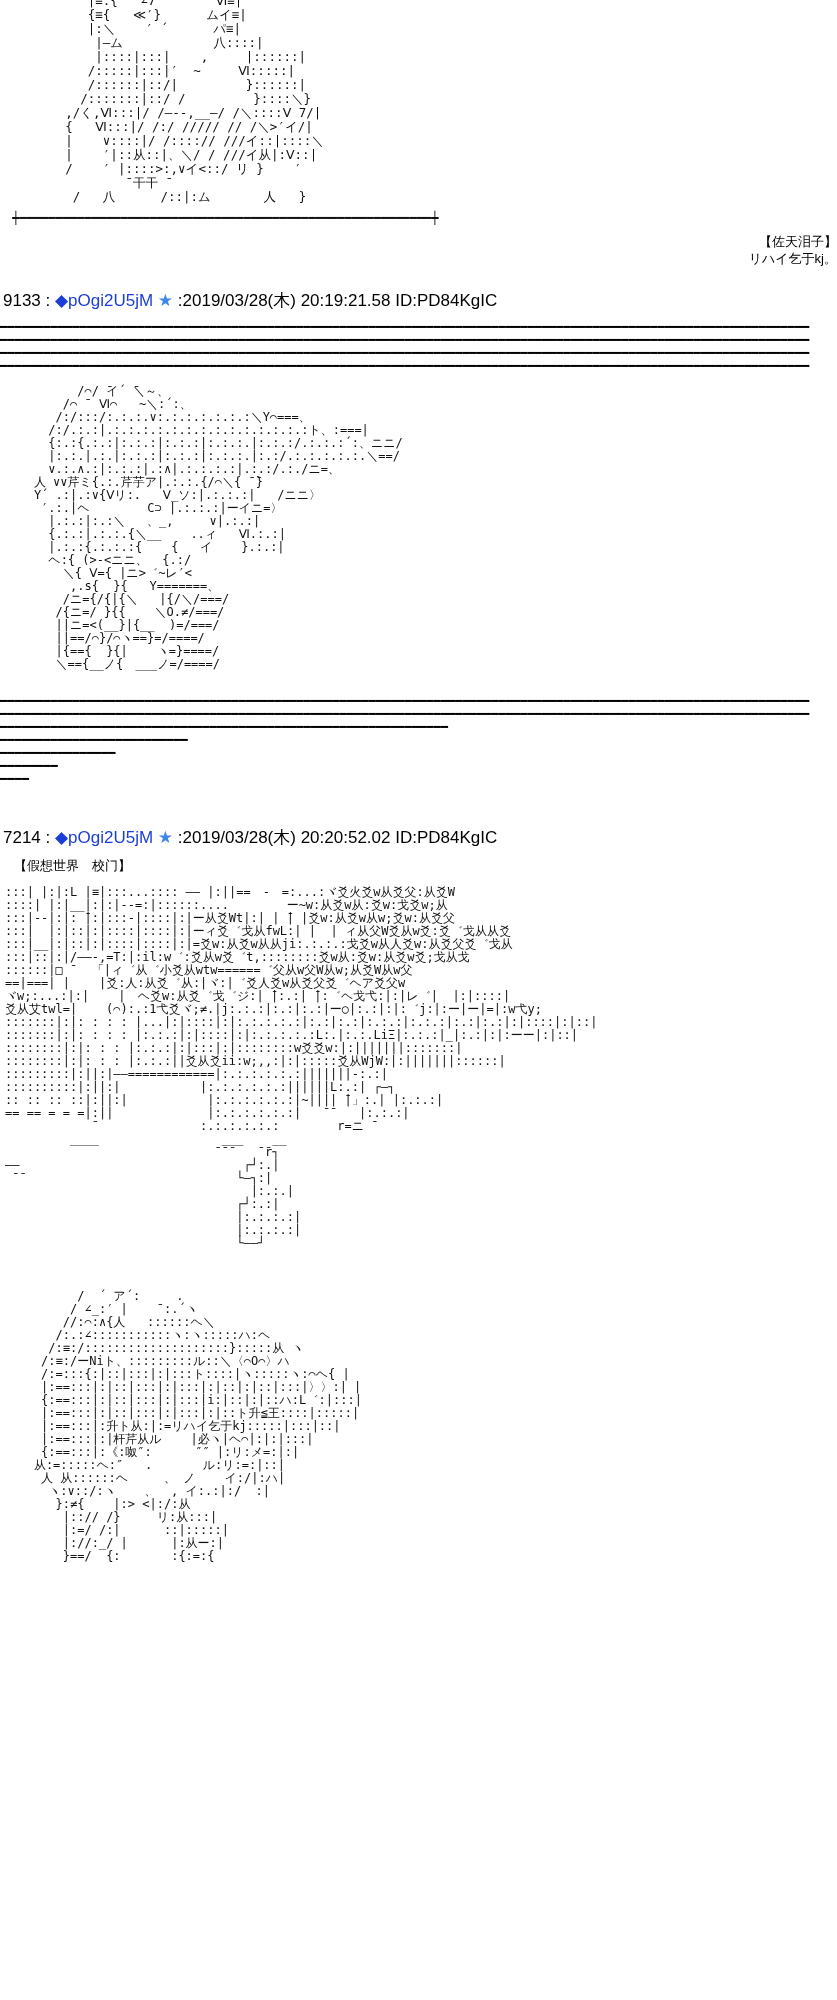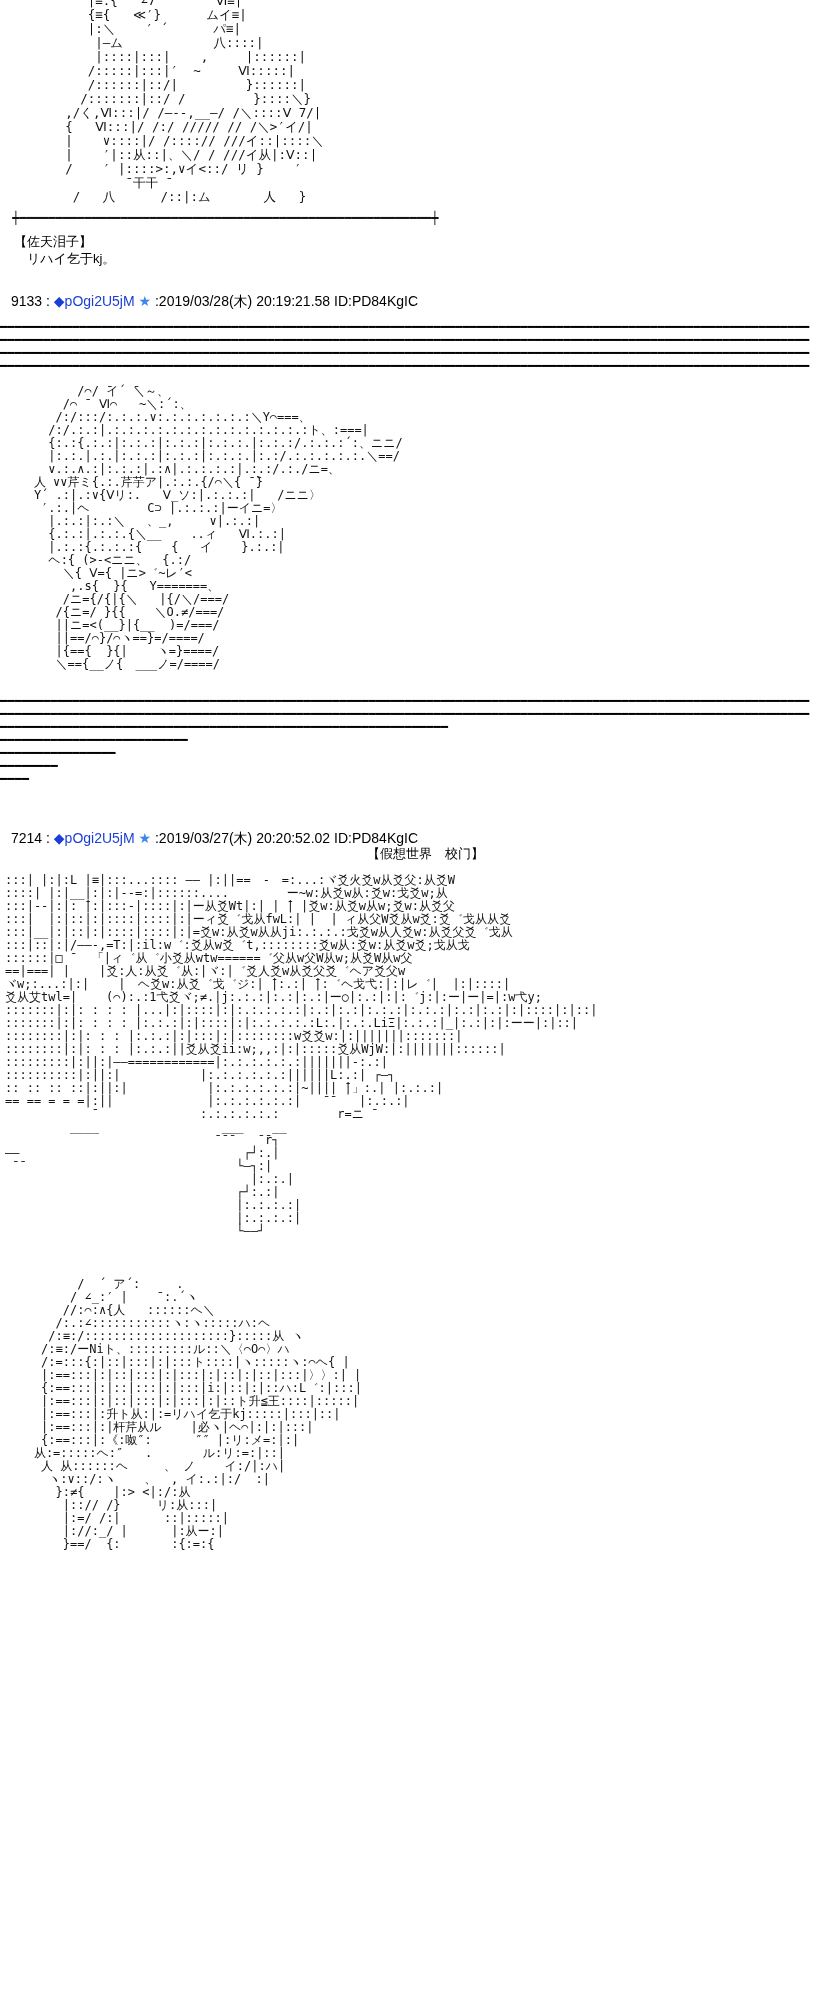--- a/index.html
+++ b/index.html
@@ -13,34 +13,34 @@
   pre.aa {
     font-family:"DejaVu Sans Mono", monospace;
     font-size:12px; line-height:13px;
     white-space:pre; color:#111;
     padding-left:5px;
   }
   pre.aa-large { font-size:12.5px; line-height:14px; }
   pre.rules { padding-left:0; color:#000; }
   .aa-top { margin-top:-6px; }
   .divider-line { margin-top:8px; }
-  .dialogue { margin-top:8px; font-size:13px; line-height:17px; }
+  .dialogue { margin-top:8px; font-size:13px; line-height:17px;text-align:right; }
   .speaker { padding-left:14px; }
   .speech { padding-left:14px; white-space:pre; }
   .post-header {
-    margin-top:26px; padding-left:11px;
-    font-size:14px; line-height:16px; white-space:pre;
+    margin-top:26px; padding-left:3px;
+    font-size:17px; line-height:16px; white-space:pre;
   }
   .post-header-2 { margin-top:44px; }
   .trip { color:var(--trip-color,#1c3ed8); }
   .star { color:var(--star-color,#3f86ea); }
   .rules-top { margin-top:12px; }
   .aa-face { margin-top:12px; }
   .rules-bottom { margin-top:24px; }
-  .scene-label { margin-top:0; padding-left:14px; font-size:13px; line-height:16px;text-align:center; }
+  .scene-label { margin-top:12px; padding-left:14px; font-size:13px; line-height:16px; }
   .aa-gate { margin-top:12px; }
   .aa-char-bottom { margin-top:40px; }
 </style>
 </head>
 <body>
 
 <div class="page">
 
   <section class="post">
     <pre class="aa aa-large aa-top">           |≡:{   ∠7        Ⅵ≡|
@@ -96,21 +96,21 @@
     <pre class="aa rules rules-bottom">━━━━━━━━━━━━━━━━━━━━━━━━━━━━━━━━━━━━━━━━━━━━━━━━━━━━━━━━━━━━━━━━━━━━━━━━━━━━━━━━━━━━━━━━━━━━━━━━━━━━━━━━━━━━━━━━
 ━━━━━━━━━━━━━━━━━━━━━━━━━━━━━━━━━━━━━━━━━━━━━━━━━━━━━━━━━━━━━━━━━━━━━━━━━━━━━━━━━━━━━━━━━━━━━━━━━━━━━━━━━━━━━━━━
 ━━━━━━━━━━━━━━━━━━━━━━━━━━━━━━━━━━━━━━━━━━━━━━━━━━━━━━━━━━━━━━
 ━━━━━━━━━━━━━━━━━━━━━━━━━━
 ━━━━━━━━━━━━━━━━
 ━━━━━━━━
 ━━━━</pre>
   </section>
 
   <section class="post">
-    <div class="post-header post-header-2"><span class="post-number">7214</span><span> : </span><span class="trip">◆pOgi2U5jM</span><span> </span><span class="star">★</span><span class="meta"> :2019/03/27(木) 20:20:52.02 </span><span class="meta">ID:PD84KgIC</span></div>
+    <div class="post-header post-header-2"><span class="post-number">7214</span><span> : </span><span class="trip">◆pOgi2U5jM</span><span> </span><span class="star">★</span><span class="meta"> :2019/03/28(木) 20:20:52.02 </span><span class="meta">ID:PD84KgIC</span></div>
     <div class="scene-label">【假想世界　校门】</div>
     <pre class="aa aa-gate">:::| |:|:L |≡|:::...:::: ―― |:||==　-　=:...:ヾ爻火爻w从爻父:从爻W
 ::::| |:|__|:|:|--=:|::::::....　 　 　 ー~w:从爻w从:爻w:戈爻w;从
 :::|--|:|: ̄|:|:::‐|::::|:|ー从爻Wt|:| | ̄| |爻w:从爻w从w;爻w:从爻父
 :::|  |:|::|:|::::|::::|:|ーィ爻゛戈从fwL:| |  | ィ从父W爻从w爻:爻゛戈从从爻
 :::|__|:|::|:|::::|::::|:|=爻w:从爻w从从ji:.:.:.:戈爻w从人爻w:从爻父爻゛戈从
 :::|::|:|/――-,=T:|:il:w゛:爻从w爻゛t,::::::::爻w从:爻w:从爻w爻;戈从戈
 ::::::|□ ̄   「|ィ゛从゛小爻从wtw======゛父从w父W从w;从爻W从w父
 ==|===| |    |爻:人:从爻゛从:|ヾ:|゛爻人爻w从爻父爻゛ヘア爻父w
 ヾw;:...:|:|    |ゞヘ爻w:从爻゛戈゛ジ:| ̄|:.:| ̄|:゛ヘ戈弋:|:|レ゛|  |:|::::|

